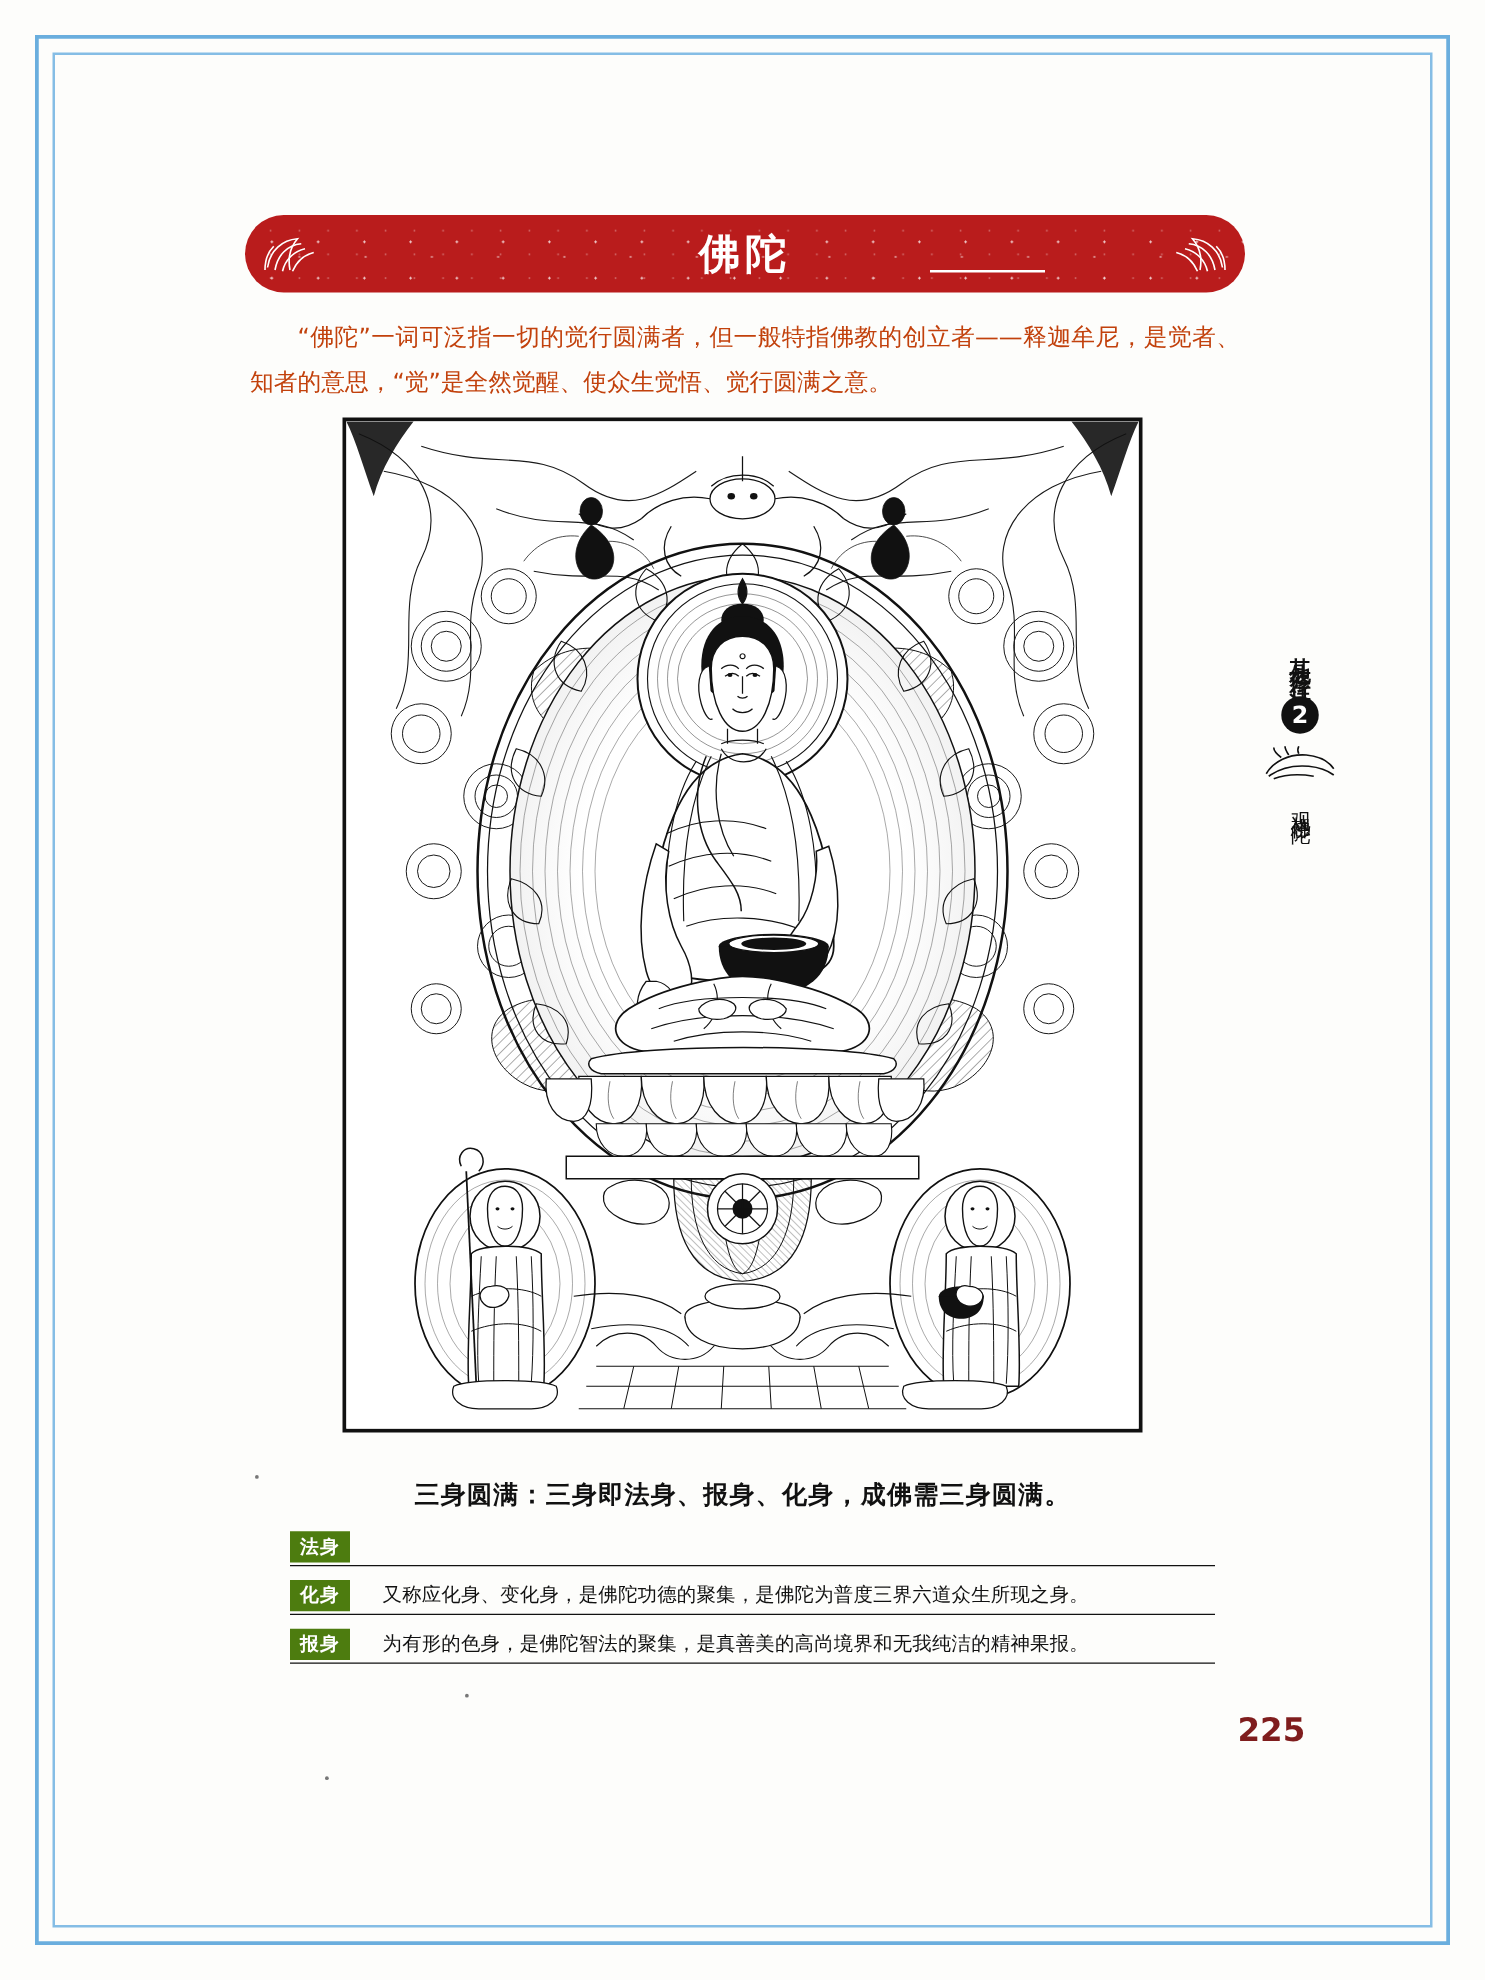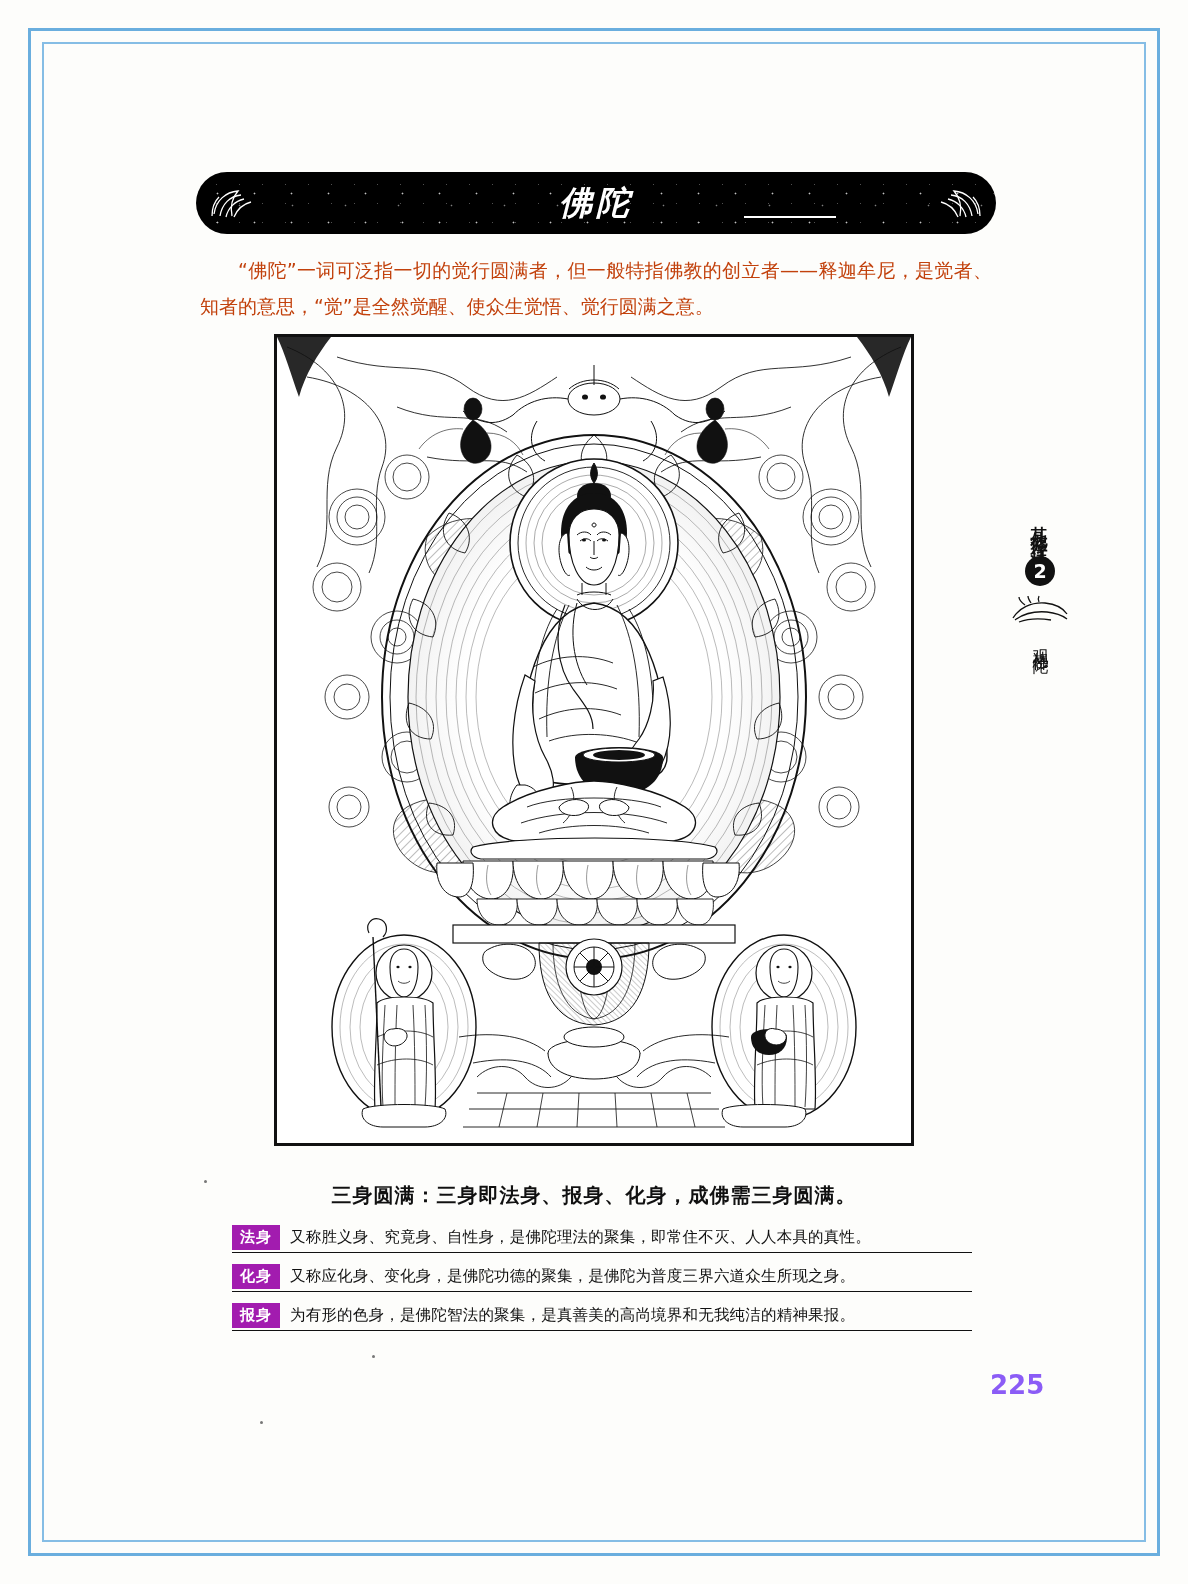--- a/index.html
+++ b/index.html
@@ -41,24 +41,23 @@
     box-sizing: border-box;
   }
 
   
   .banner {
     position: absolute;
     left: 196px;
     top: 172px;
     width: 800px;
     height: 62px;
-    background: #000000;
+    background: #b91c1c;
     border-radius: 31px;
     overflow: hidden;
-    font-style: italic;
   }
   .banner .stars {
     position: absolute;
     left: 0; top: 0; right: 0; bottom: 0;
     background-image:
       radial-gradient(circle, rgba(255,255,255,.85) 0.8px, transparent 1.1px),
       radial-gradient(circle, rgba(255,255,255,.55) 0.7px, transparent 1.1px),
       radial-gradient(circle, rgba(255,255,255,.35) 0.6px, transparent 1px);
     background-size: 37px 29px, 53px 41px, 23px 19px;
     background-position: 3px 7px, 17px 13px, 9px 3px;
@@ -144,28 +143,28 @@
     width: 740px;
   }
   .defrow {
     display: flex;
     align-items: center;
     height: 30px;
     border-bottom: 1.5px solid #111;
     margin-bottom: 8px;
   }
   .defrow .tag {
-    background: #a21caf;
+    background: #4d7c0f;
     color: #fff;
     font-family: Liberation Mono, monospace;
     font-size: 15px;
     font-weight: bold;
     padding: 3px 8px;
     letter-spacing: 1px;
-    margin-right: 10px;
+    margin-right: 26px;
     white-space: nowrap;
   }
   .defrow .txt {
     font-family: "DejaVu Sans", "Liberation Sans", sans-serif;
     font-size: 15.5px;
     color: #111;
     white-space: nowrap;
     letter-spacing: .2px;
   }
 
@@ -218,21 +217,21 @@
   }
 
   
   .pagenum {
     position: absolute;
     left: 990px;
     top: 1370px;
     font-family: "DejaVu Sans", "Liberation Sans", sans-serif;
     font-size: 26px;
     font-weight: bold;
-    color: #8b5cf6;
+    color: #7f1d1d;
   }
 
   
   .dot {
     position: absolute;
     width: 3px; height: 3px;
     background: #777;
     border-radius: 50%;
   }
 </style>
@@ -656,21 +655,20 @@
         <path d="M634 0 L580 0 C594 18 606 38 612 60 C620 38 626 16 634 0 Z"></path>
       </g>
     </svg>
   </div>
 
   <div class="caption">三身圆满：三身即法身、报身、化身，成佛需三身圆满。</div>
 
   <div class="deflist">
     <div class="defrow">
       <span class="tag">法身</span>
-      <span class="txt">又称胜义身、究竟身、自性身，是佛陀理法的聚集，即常住不灭、人人本具的真性。</span>
     </div>
     <div class="defrow">
       <span class="tag">化身</span>
       <span class="txt">又称应化身、变化身，是佛陀功德的聚集，是佛陀为普度三界六道众生所现之身。</span>
     </div>
     <div class="defrow">
       <span class="tag">报身</span>
       <span class="txt">为有形的色身，是佛陀智法的聚集，是真善美的高尚境界和无我纯洁的精神果报。</span>
     </div>
   </div>

